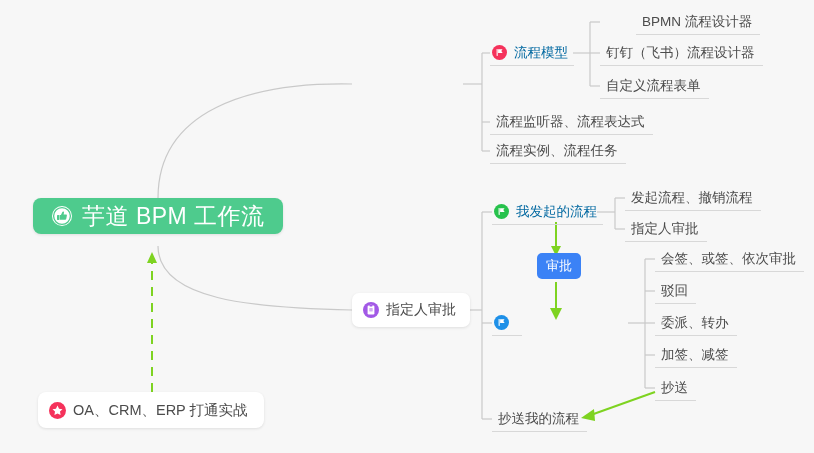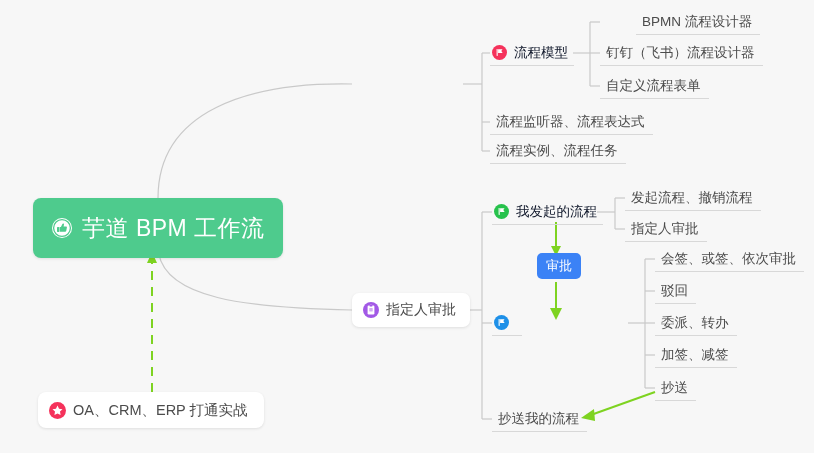--- a/index.html
+++ b/index.html
@@ -15,41 +15,41 @@
 
   .node{position:absolute;box-sizing:border-box;white-space:nowrap;display:flex;align-items:center;}
 
   
   .root{
     background:#4ECB8D;
     color:#ffffff;
     border-radius:8px;
     font-size:23px;
     padding:0 18px;
-    height:60px;
+    height:36px;
     box-shadow:0 1px 3px rgba(0,0,0,.10);
   }
   .root .label{font-weight:400;letter-spacing:.5px;}
 
   
   .branch{
     background:#ffffff;
     border-radius:7px;
     height:34px;
     padding:0 14px 0 11px;
     font-size:14px;
     color:#4c4c4c;
     box-shadow:0 1px 3px rgba(0,0,0,.10);
   }
 
   
   .sub{
     height:26px;
     font-size:13.5px;
-    color:#0f172a;
+    color:#0369a1;
     padding:0 6px 0 2px;
     border-bottom:1px solid #d8d8d8;
   }
 
   
   .leaf{
     height:26px;
     font-size:13.5px;
     color:#4c4c4c;
     padding:0 8px 0 6px;

